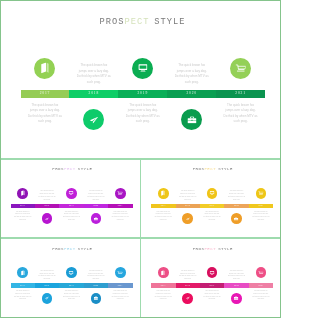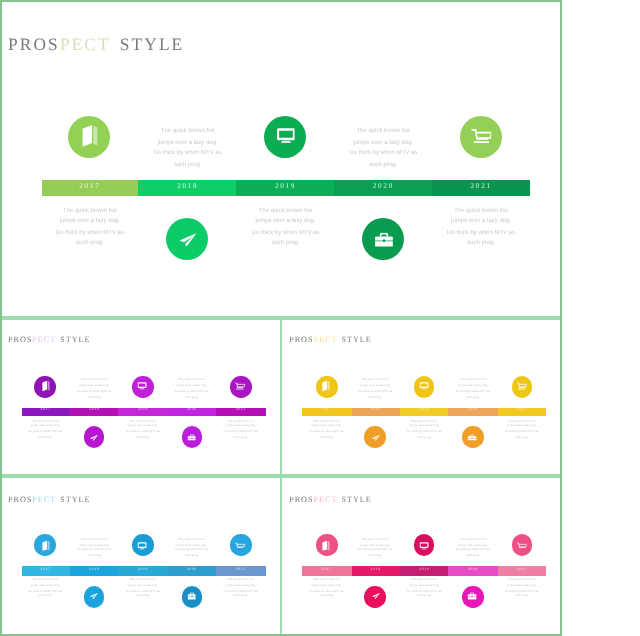--- a/index.html
+++ b/index.html
@@ -7,21 +7,21 @@
   .page{position:relative;width:281px;height:318px;box-sizing:border-box;background:#fff;}
   .slide{position:absolute;background:transparent;overflow:hidden;}
   .hero{left:0;top:0;width:281px;height:155px;}
   .q1{left:0;top:155.6px;width:140.6px;height:82.4px;}
   .q2{left:140.6px;top:155.6px;width:140.4px;height:82.4px;}
   .q3{left:0;top:238.6px;width:140.6px;height:79.4px;}
   .q4{left:140.6px;top:238.6px;width:140.4px;height:79.4px;}
   .divider{position:absolute;background:#9edbae;}
   .page-border{position:absolute;left:0;top:0;right:0;bottom:0;border:1.4px solid #85c48c;pointer-events:none;}
 
-  .title{position:absolute;left:4px;right:0;text-align:left;white-space:nowrap;font-weight:400;color:#7a7a7a;font-family:Liberation Serif, serif;}
+  .title{position:absolute;left:4px;right:0;text-align:center;white-space:nowrap;font-weight:400;color:#7a7a7a;font-family:Liberation Mono, monospace;}
   .title .g{color:#cfe6b0;}
 
   .bar{position:absolute;display:flex;}
   .seg{flex:1;display:flex;align-items:center;justify-content:center;color:rgba(255,255,255,0.88);line-height:1;font-family:"Liberation Serif",serif;}
   .circ{position:absolute;border-radius:50%;}
   .circ svg{display:block;position:absolute;left:50%;top:50%;transform:translate(-50%,-50%);}
   .txt{position:absolute;text-align:center;color:#c9c9c9;}
 </style>
 </head>
 <body>

